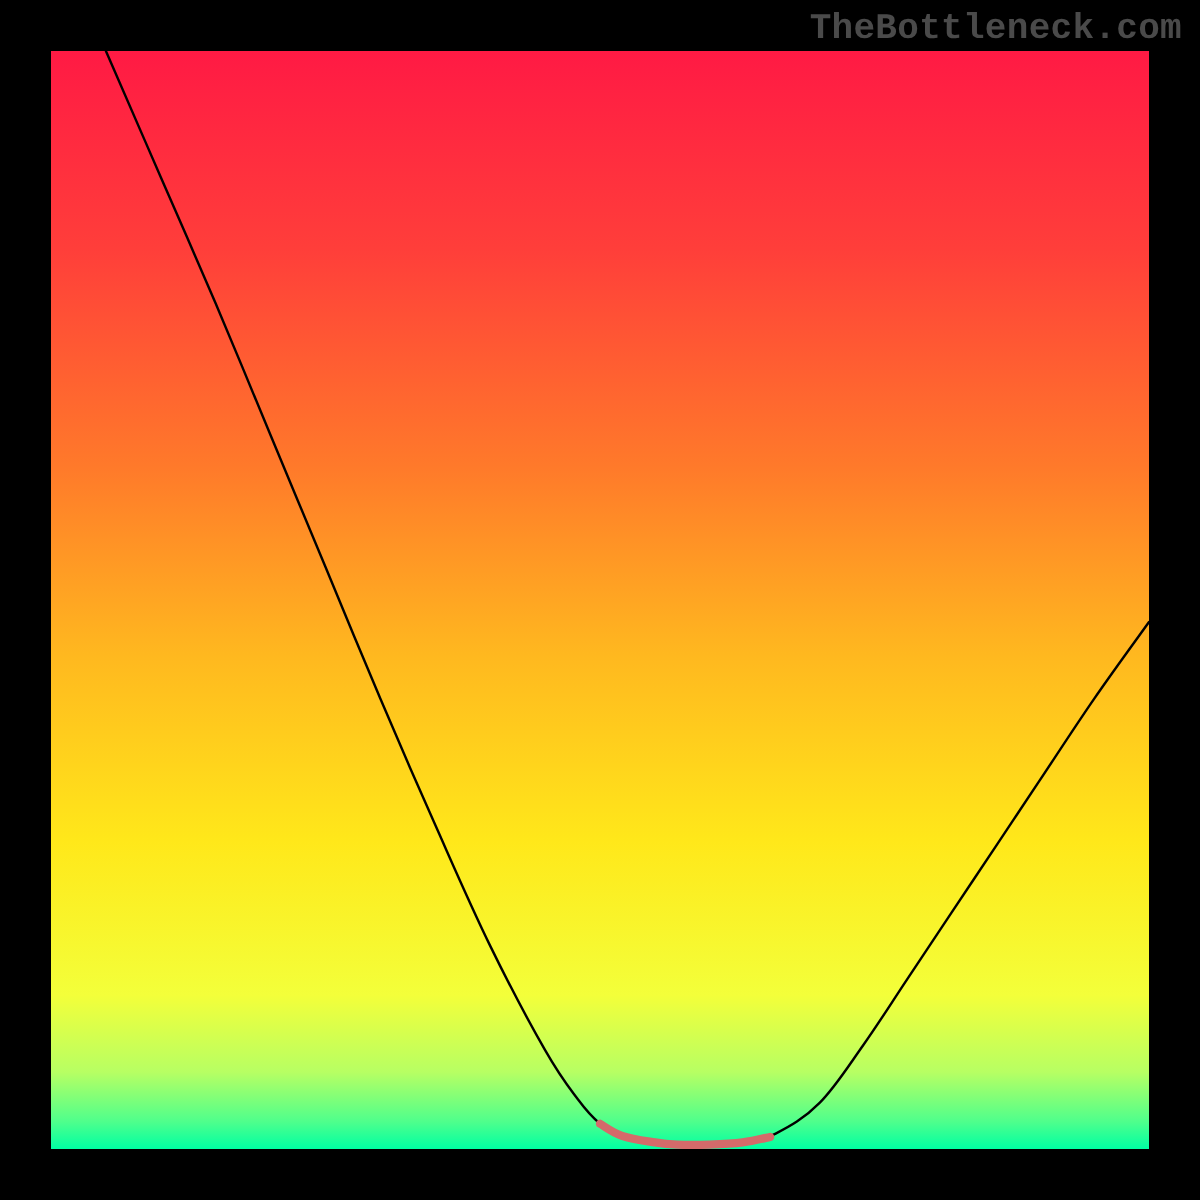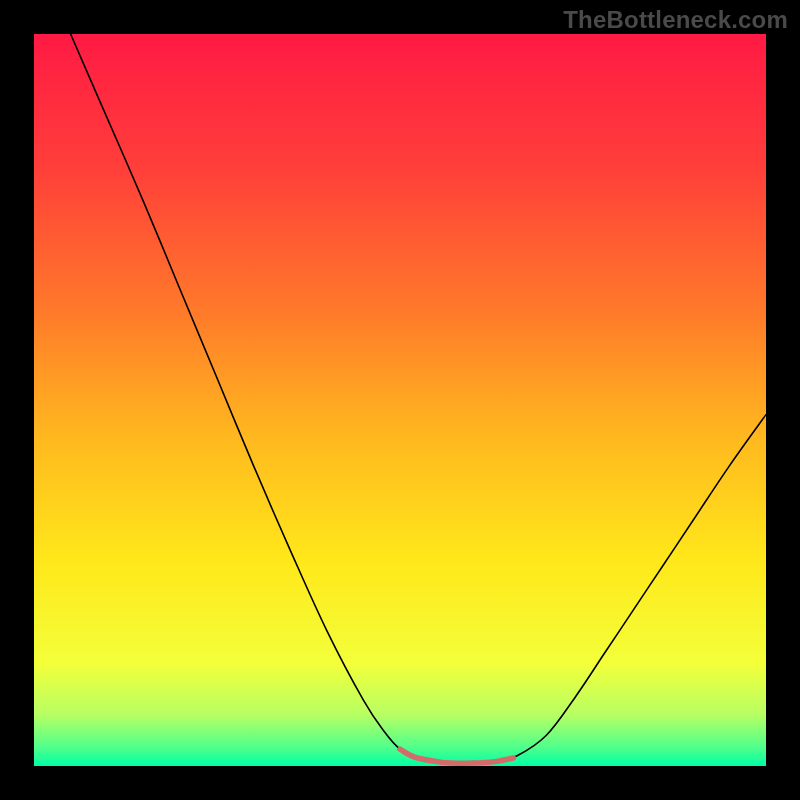--- a/index.html
+++ b/index.html
@@ -8,20 +8,21 @@
     width: 800px;
     height: 800px;
     background: #000;
     font-family: Arial, Helvetica, sans-serif;
     overflow: hidden;
   }
   .canvas {
     position: relative;
     width: 800px;
     height: 800px;
+    font-family: Liberation Mono, monospace;
   }
   .watermark {
     position: absolute;
     top: 6px;
     right: 12px;
     color: #4a4a4a;
     font-size: 24px;
     font-weight: 600;
     letter-spacing: 0.2px;
     user-select: none;

